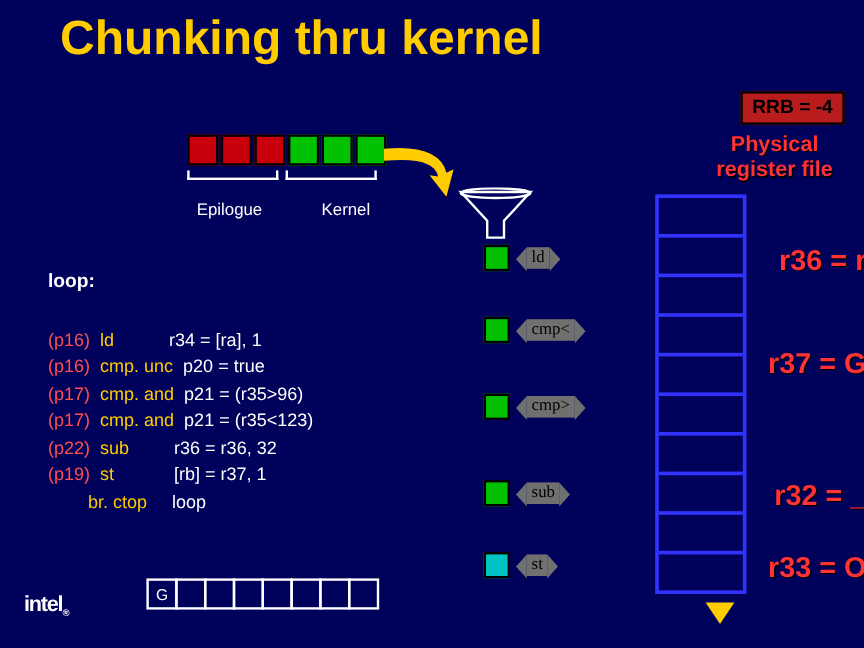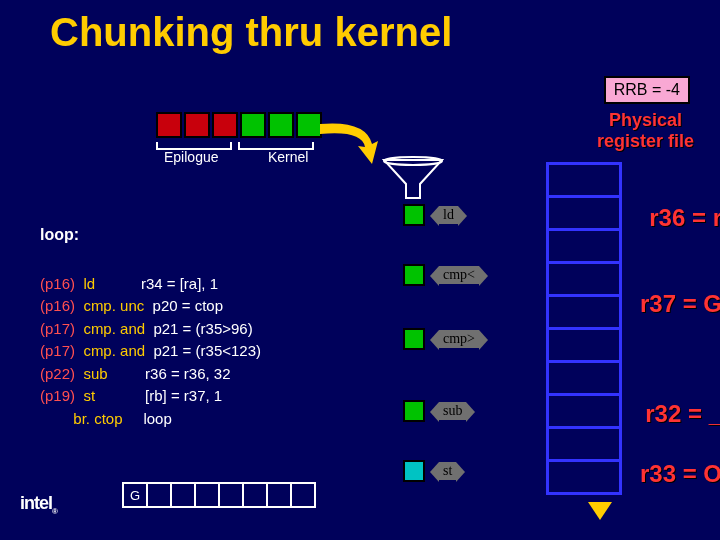--- a/index.html
+++ b/index.html
@@ -22,26 +22,26 @@
     position: absolute;
     top: 10px;
     left: 50px;
     font-size: 40px;
     font-weight: bold;
     color: #ffcc00;
   }
   .rrb {
     position: absolute;
     top: 76px;
-    right: 52px;
+    right: 38px;
     border: 2px solid #000;
-    background: #f9a8d4;
+    background: #b91c1c;
     color: #000;
     font-size: 16px;
-    font-weight: normal;
+    font-weight: bold;
     padding: 3px 8px;
   }
   .prf-label {
     position: absolute;
     top: 110px;
     right: 48px;
     text-align: center;
     color: #ff3333;
     font-weight: bold;
     font-size: 18px;
@@ -70,21 +70,21 @@
     border-bottom: 2px solid #fff;
     border-left: 2px solid #fff;
     border-right: 2px solid #fff;
     height: 6px;
     top: 142px;
   }
   .brace-epi { left: 156px; width: 72px; }
   .brace-ker { left: 238px; width: 72px; }
   .brace-lbl {
     position: absolute;
-    top: 149px;
+    top: 166px;
     font-size: 14px;
   }
   .lbl-epi { left: 164px; }
   .lbl-ker { left: 252px; margin-left: 16px; }
 
   .arrow-into-pipe {
     position: absolute;
     top: 116px;
     left: 316px;
     width: 74px;
@@ -266,21 +266,21 @@
     <svg viewBox="0 0 62 44">
       <path d="M2 4 L60 4 L38 28 L38 42 L24 42 L24 28 Z" fill="none" stroke="#fff" stroke-width="2"></path>
       <ellipse cx="31" cy="5" rx="29" ry="4" fill="none" stroke="#fff" stroke-width="2"></ellipse>
     </svg>
   </div>
 
   <div class="loop-lbl">loop:</div>
 
   <div class="codeblock">
 <span class="pred">(p16)</span>  <span class="op">ld</span>           <span class="arg">r34 = [ra], 1</span>
-<span class="pred">(p16)</span>  <span class="op">cmp. unc</span>  <span class="arg">p20 = ctop</span>
+<span class="pred">(p16)</span>  <span class="op">cmp. unc</span>  <span class="arg">p20 = true</span>
 <span class="pred">(p17)</span>  <span class="op">cmp. and</span>  <span class="arg">p21 = (r35&gt;96)</span>
 <span class="pred">(p17)</span>  <span class="op">cmp. and</span>  <span class="arg">p21 = (r35&lt;123)</span>
 <span class="pred">(p22)</span>  <span class="op">sub</span>         <span class="arg">r36 = r36, 32</span>
 <span class="pred">(p19)</span>  <span class="op">st</span>            <span class="arg">[rb] = r37, 1</span>
         <span class="op">br. ctop</span>     <span class="arg">loop</span></div>
 
   <div class="stage-row" style="top:204px">
     <div class="sq grn"></div>
     <div class="tagwrap">ld</div>
   </div>

